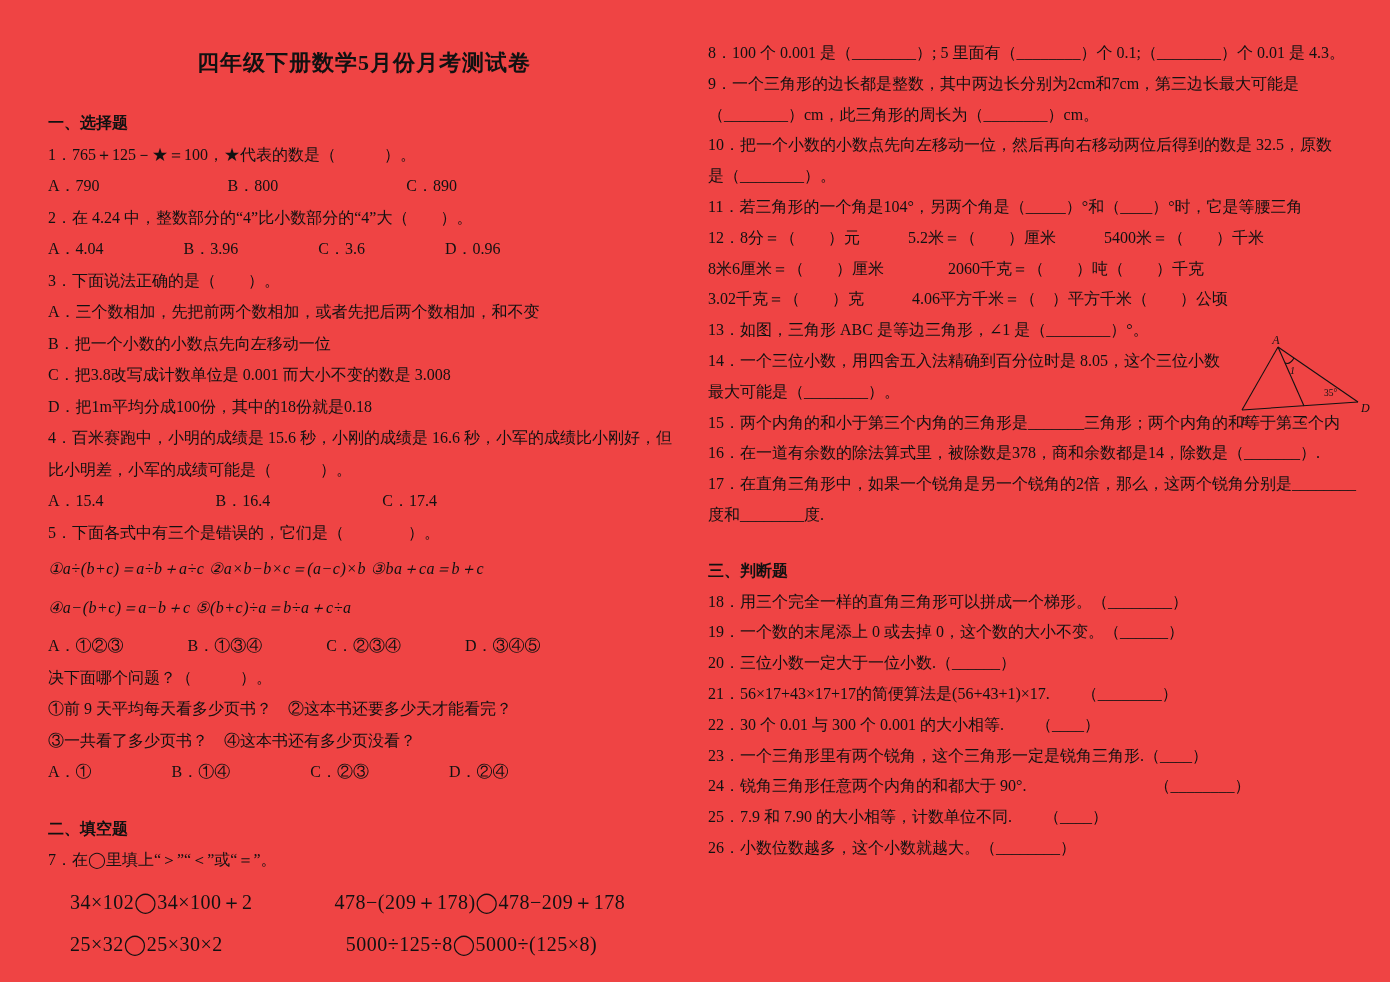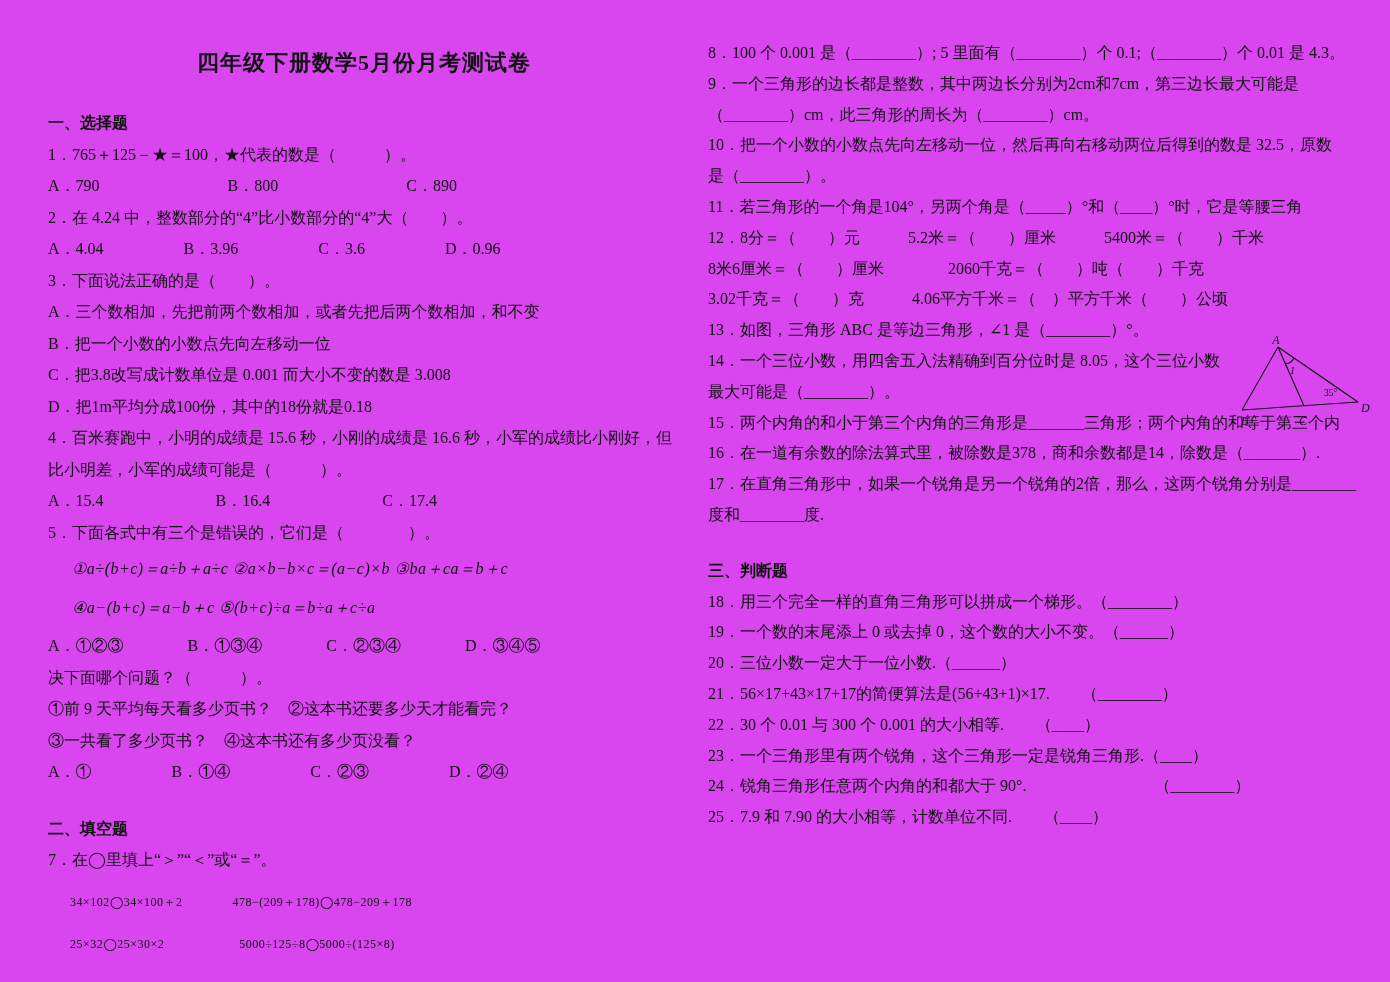--- a/index.html
+++ b/index.html
@@ -2,30 +2,30 @@
 <html><head>
 <meta charset="utf-8">
 <style>
   * { margin:0; padding:0; box-sizing:border-box; }
   html,body { background:#ffffff; }
   body {
     width:1390px; height:982px;
     font-family:"Liberation Serif","DejaVu Serif",serif;
     color:#111; font-size:16px;
   }
-  .page { position:relative; width:1390px; height:982px; background:#d946ef; overflow:hidden; }
+  .page { position:relative; width:1390px; height:982px; background:#ef4444; overflow:hidden; }
   .col { position:absolute; }
   .col-left  { left:48px;  top:44px; width:632px; }
   .col-right { left:708px; top:38px; width:660px; }
   .title { text-align:center; font-size:22px; font-weight:700; line-height:38px; margin-bottom:8px; letter-spacing:1px; }
   .line { line-height:31.5px; min-height:31.5px; white-space:nowrap; }
   .col-right .line { line-height:30.8px; min-height:30.8px; }
   .bold { font-weight:700;margin-top:25px; }
-  .math { font-style:italic; margin-top:5px; margin-bottom:7px; letter-spacing:0.5px;margin-left:24px; }
-  .expr { margin-top:11px; padding-left:22px; font-size:12px; }
+  .math { font-style:italic; margin-top:5px; margin-bottom:7px; letter-spacing:0.5px; }
+  .expr { margin-top:11px; padding-left:22px; font-size:20px; }
   .expr, .circlehole { letter-spacing:0.5px; }
   .figure { position:absolute; left:1240px; top:334px; }
   .figure line, .figure path { stroke:#111; stroke-width:1.1; fill:none; }
   .figure text { font-family:"Liberation Serif",serif; font-style:italic; font-size:12px; fill:#111; stroke:none; }
   .figure text.small { font-size:10px; }
   .figure text.deg { font-style:normal; font-size:9.5px; }
 </style>
 </head>
 <body>
 
@@ -79,20 +79,21 @@
     <div class="line">度和________度.</div>
     <div class="line bold">三、判断题</div>
     <div class="line">18．用三个完全一样的直角三角形可以拼成一个梯形。（________）</div>
     <div class="line">19．一个数的末尾添上 0 或去掉 0，这个数的大小不变。（______）</div>
     <div class="line">20．三位小数一定大于一位小数.（______）</div>
     <div class="line">21．56×17+43×17+17的简便算法是(56+43+1)×17.　　（________）</div>
     <div class="line">22．30 个 0.01 与 300 个 0.001 的大小相等.　　（____）</div>
     <div class="line">23．一个三角形里有两个锐角，这个三角形一定是锐角三角形.（____）</div>
     <div class="line">24．锐角三角形任意两个内角的和都大于 90°.　　　　　　　　（________）</div>
     <div class="line">25．7.9 和 7.90 的大小相等，计数单位不同.　　（____）</div>
+    <div class="line">26．小数位数越多，这个小数就越大。（________）</div>
   </div>
 
   <svg class="figure" width="134" height="96" viewBox="0 0 134 96">
     <line x1="2" y1="76" x2="118" y2="68"></line>
     <line x1="38" y1="13" x2="2" y2="76"></line>
     <line x1="38" y1="13" x2="64" y2="72"></line>
     <line x1="38" y1="13" x2="118" y2="68"></line>
     <path d="M45,29 Q50,31 54,24"></path>
     <text x="36" y="10" text-anchor="middle">A</text>
     <text x="1" y="91">B</text>

